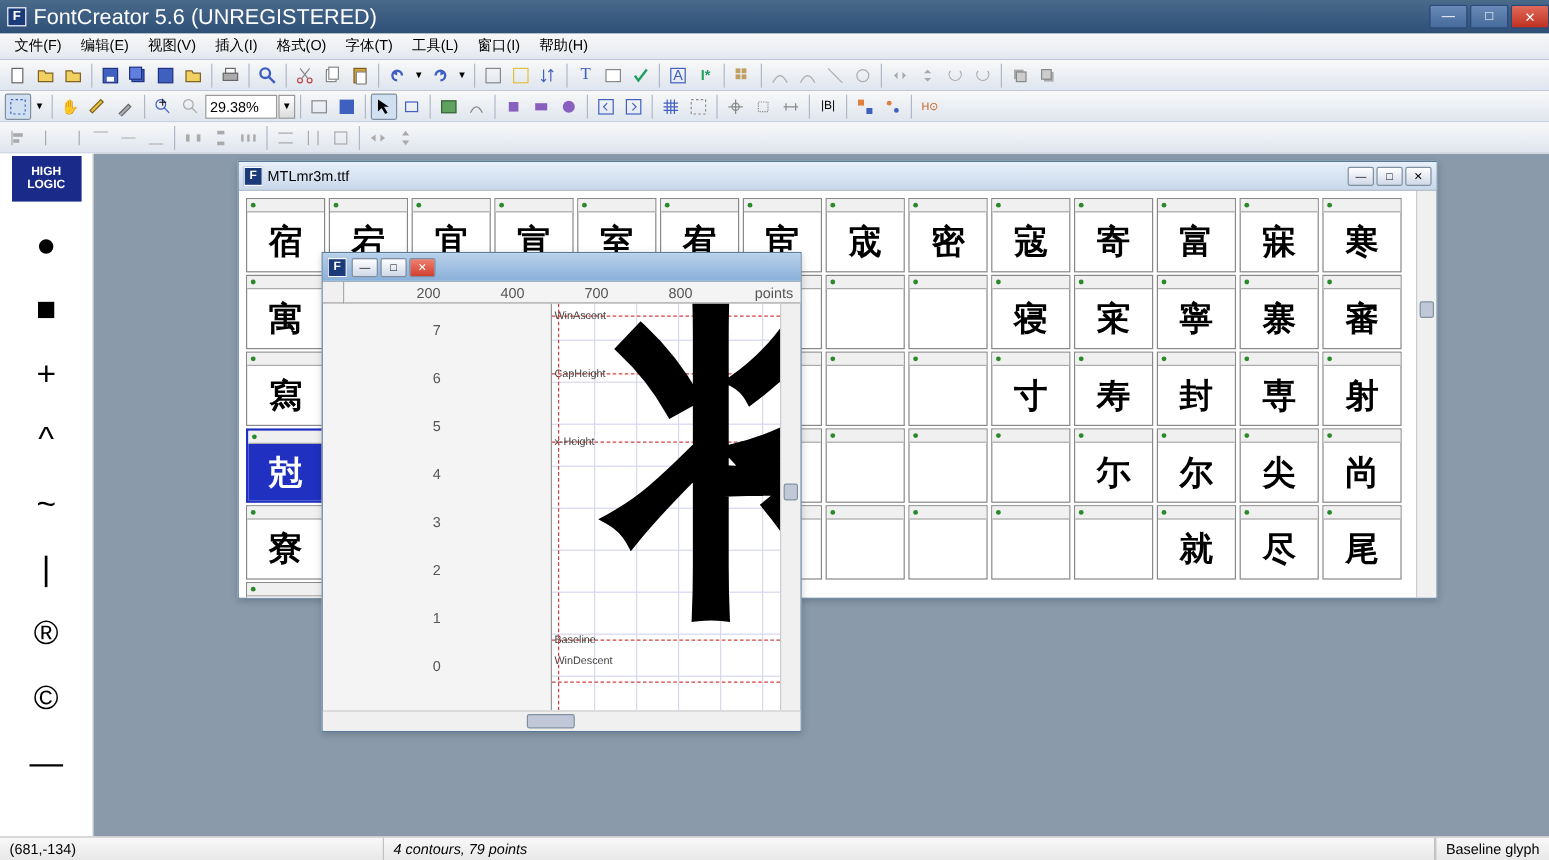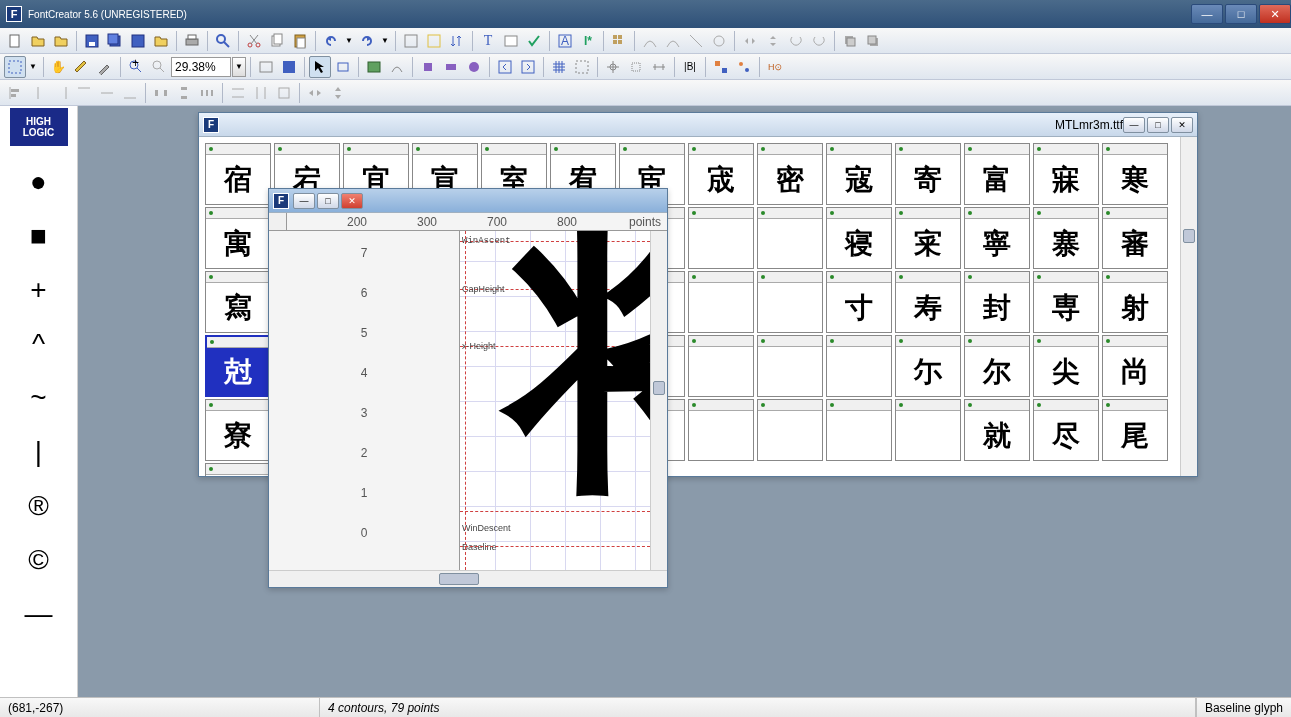--- a/index.html
+++ b/index.html
@@ -1,20 +1,20 @@
 <!DOCTYPE html>
 <html><head>
 <meta charset="utf-8">
 <style>
 * { box-sizing: border-box; margin: 0; padding: 0; font-family: "Segoe UI", Tahoma, sans-serif; font-size: 12px; user-select: none; }
 html, body { width: 1291px; height: 717px; overflow: hidden; background: #000; }
 .window { width: 1291px; height: 717px; display: flex; flex-direction: column; background: #fff; }
 .titlebar { height: 28px; background: linear-gradient(#4a6a8a, #2e5078); display: flex; align-items: center; color: #fff; padding-left: 6px; }
 .titlebar .icon { width: 16px; height: 16px; background: #1a3a7a; border: 1px solid #fff; margin-right: 6px; display: flex; align-items: center; justify-content: center; font-size: 11px; font-weight: bold; }
-.titlebar-title { flex: 1; font-size: 10px; }
+.titlebar-title { flex: 1; font-size: 18px; }
 .winbtns { display: flex; }
 .winbtn { width: 32px; height: 20px; background: linear-gradient(#6a8ab8, #456a9a); border: 1px solid #2a4a7a; margin-left: 2px; display: flex; align-items: center; justify-content: center; color: #fff; font-size: 11px; border-radius: 2px; }
 .winbtn.close { background: linear-gradient(#e06a5a, #c03020); }
 .menubar { height: 22px; background: linear-gradient(#f8f8f8, #e4e8ef); display: flex; align-items: center; padding: 0 4px; border-bottom: 1px solid #c0c8d8; }
 .menu-item { padding: 2px 8px; cursor: default; }
 .toolbar { height: 26px; background: linear-gradient(#f8f8f8, #dfe6ef); display: flex; align-items: center; padding: 0 4px; border-bottom: 1px solid #c0c8d8; gap: 1px; }
 .tbtn { width: 22px; height: 22px; display: flex; align-items: center; justify-content: center; border: 1px solid transparent; border-radius: 2px; }
 .tbtn svg { width: 16px; height: 16px; }
 .sep { width: 1px; height: 20px; background: #b0b8c8; margin: 0 3px; }
 .zoom-input { width: 60px; height: 20px; border: 1px solid #999; padding: 1px 3px; }
@@ -24,21 +24,21 @@
 .highlogic { width: 58px; height: 38px; background: #1a2a88; color: #fff; display: flex; align-items: center; justify-content: center; font-weight: bold; font-size: 10px; text-align: center; line-height: 1.1; margin-bottom: 12px; }
 .sample-item { width: 58px; height: 48px; margin-bottom: 6px; display: flex; align-items: center; justify-content: center; font-size: 28px; }
 .main-area { flex: 1; background: #8a9aaa; position: relative; overflow: hidden; }
 .statusbar { height: 20px; background: linear-gradient(#f8f8f8, #e8e8e8); border-top: 1px solid #c0c0c0; display: flex; align-items: center; font-size: 11px; }
 .status-cell { padding: 0 8px; border-right: 1px solid #c0c0c0; height: 100%; display: flex; align-items: center; }
 .status-cell.wide { width: 320px; }
 .status-cell.right { margin-left: auto; border-right: none; border-left: 1px solid #c0c0c0; }
 .mdi-window { position: absolute; background: #fff; border: 1px solid #5a7a9a; box-shadow: 0 2px 6px rgba(0,0,0,0.2); display: flex; flex-direction: column; }
 .mdi-title { height: 24px; background: linear-gradient(#e8f0fa, #c8d8ea); display: flex; align-items: center; padding-left: 4px; font-size: 12px; border-bottom: 1px solid #a0b0c0; }
 .mdi-title .icon { width: 16px; height: 16px; background: #1a3a7a; border: 1px solid #fff; margin-right: 4px; display:flex;align-items:center;justify-content:center;font-size:10px;color:#fff;font-weight:bold; }
-.mdi-title-text { flex: 1; text-align: right; }
+.mdi-title-text { flex: 1; }
 .mdi-btns { display: flex; gap: 2px; padding-right: 4px; }
 .mdi-btn { width: 22px; height: 16px; background: linear-gradient(#fff,#d0d8e8); border: 1px solid #8090a0; border-radius: 2px; display:flex;align-items:center;justify-content:center;font-size:9px; }
 .mdi-btn.close { background: linear-gradient(#f08070,#d04030); color:#fff; }
 .glyph-grid-wrap { flex:1; overflow: hidden; display:flex; }
 .glyph-grid { flex:1; padding: 6px; display: grid; grid-template-columns: repeat(14, 66px); gap: 2px 3px; align-content: start; background: #fff; }
 .glyph-cell { width: 66px; height: 62px; border: 1px solid #888; background: #fff; display: flex; flex-direction: column; }
 .glyph-cell-head { height: 11px; background: #f0f0f0; border-bottom: 1px solid #aaa; display:flex; align-items:center; padding-left:3px; }
 .glyph-cell-head::before { content: ""; width:4px; height:4px; background:#2a8a2a; border-radius:50%; }
 .glyph-char { flex:1; display:flex; align-items:center; justify-content:center; font-size: 28px; font-weight:700; font-family: "SimHei", "Microsoft YaHei", sans-serif; }
 .glyph-cell.selected { border: 2px solid #2030c0; }
@@ -68,20 +68,31 @@
   <div class="titlebar">
     <div class="icon">F</div>
     <div class="titlebar-title">FontCreator 5.6 (UNREGISTERED)</div>
     <div class="winbtns">
       <div class="winbtn">—</div>
       <div class="winbtn">□</div>
       <div class="winbtn close">✕</div>
     </div>
   </div>
 
+  <div class="menubar">
+    <div class="menu-item">文件(F)</div>
+    <div class="menu-item">编辑(E)</div>
+    <div class="menu-item">视图(V)</div>
+    <div class="menu-item">插入(I)</div>
+    <div class="menu-item">格式(O)</div>
+    <div class="menu-item">字体(T)</div>
+    <div class="menu-item">工具(L)</div>
+    <div class="menu-item">窗口(I)</div>
+    <div class="menu-item">帮助(H)</div>
+  </div>
 
   <div class="toolbar">
     <div class="tbtn">
         <svg viewBox="0 0 16 16">
           <rect x="3" y="2" width="9" height="12" fill="#fff" stroke="#666"></rect>
         </svg>
       </div>
     <div class="tbtn">
         <svg viewBox="0 0 16 16">
           <path d="M2 4h5l1 2h6v7H2z" fill="#f0d060" stroke="#806020"></path>
@@ -843,21 +854,21 @@
           <div class="mdi-btns">
             <div class="mdi-btn">—</div>
             <div class="mdi-btn">□</div>
             <div class="mdi-btn close">✕</div>
           </div>
         </div>
         <div style="display:flex;">
           <div class="ruler-corner"></div>
           <div class="ruler-h">
             <span class="tick-h" style="left:60px;">200</span>
-            <span class="tick-h" style="left:130px;">300</span>
+            <span class="tick-h" style="left:130px;">400</span>
             <span class="tick-h" style="left:200px;">700</span>
             <span class="tick-h" style="left:270px;">800</span>
             <span class="tick-h" style="right:6px;">points</span>
           </div>
         </div>
         <div style="flex:1;display:flex;overflow:hidden;">
           <div class="ruler-v">
             <span class="tick-v" style="bottom:30px;">0</span>
             <span class="tick-v" style="bottom:70px;">1</span>
             <span class="tick-v" style="bottom:110px;">2</span>
@@ -878,44 +889,44 @@
               <div class="gridline h" style="top:65px;"></div>
               <div class="gridline h" style="top:100px;"></div>
               <div class="gridline h" style="top:135px;"></div>
               <div class="gridline h" style="top:170px;"></div>
               <div class="gridline h" style="top:205px;"></div>
               <div class="gridline h" style="top:240px;"></div>
               <div class="gridline h" style="top:275px;"></div>
               <div class="gridline h" style="top:310px;"></div>
 
             <div class="guideline" style="top:10px;"></div>
-            <div class="guide-label" style="top:10px;font-family:Liberation Mono, monospace;">WinAscent</div>
+            <div class="guide-label" style="top:10px;">WinAscent</div>
             <div class="guideline" style="top:58px;"></div>
             <div class="guide-label" style="top:58px;">CapHeight</div>
             <div class="guideline" style="top:115px;"></div>
             <div class="guide-label" style="top:115px;">x-Height</div>
             <div class="guideline" style="top:280px;"></div>
-            <div class="guide-label" style="top:280px;margin-top:36px;">Baseline</div>
+            <div class="guide-label" style="top:280px;">Baseline</div>
             <div class="guideline" style="top:315px;"></div>
             <div class="guide-label" style="top:297px;">WinDescent</div>
             <div class="guideline v" style="left:5px;"></div>
 
             <div class="big-glyph">将</div>
 
           </div>
           <div class="vscroll">
               <div class="thumb" style="top:150px;"></div>
             </div>
         </div>
         <div class="hscroll">
             <div class="thumb"></div>
           </div>
       </div>
 
     </div>
   </div>
 
   <div class="statusbar">
-    <div class="status-cell wide">(681,-267)</div>
+    <div class="status-cell wide">(681,-134)</div>
     <div class="status-cell" style="flex:1;font-style:italic;">4 contours, 79 points</div>
     <div class="status-cell right">Baseline glyph</div>
   </div>
 </div>
 
 </body></html>

